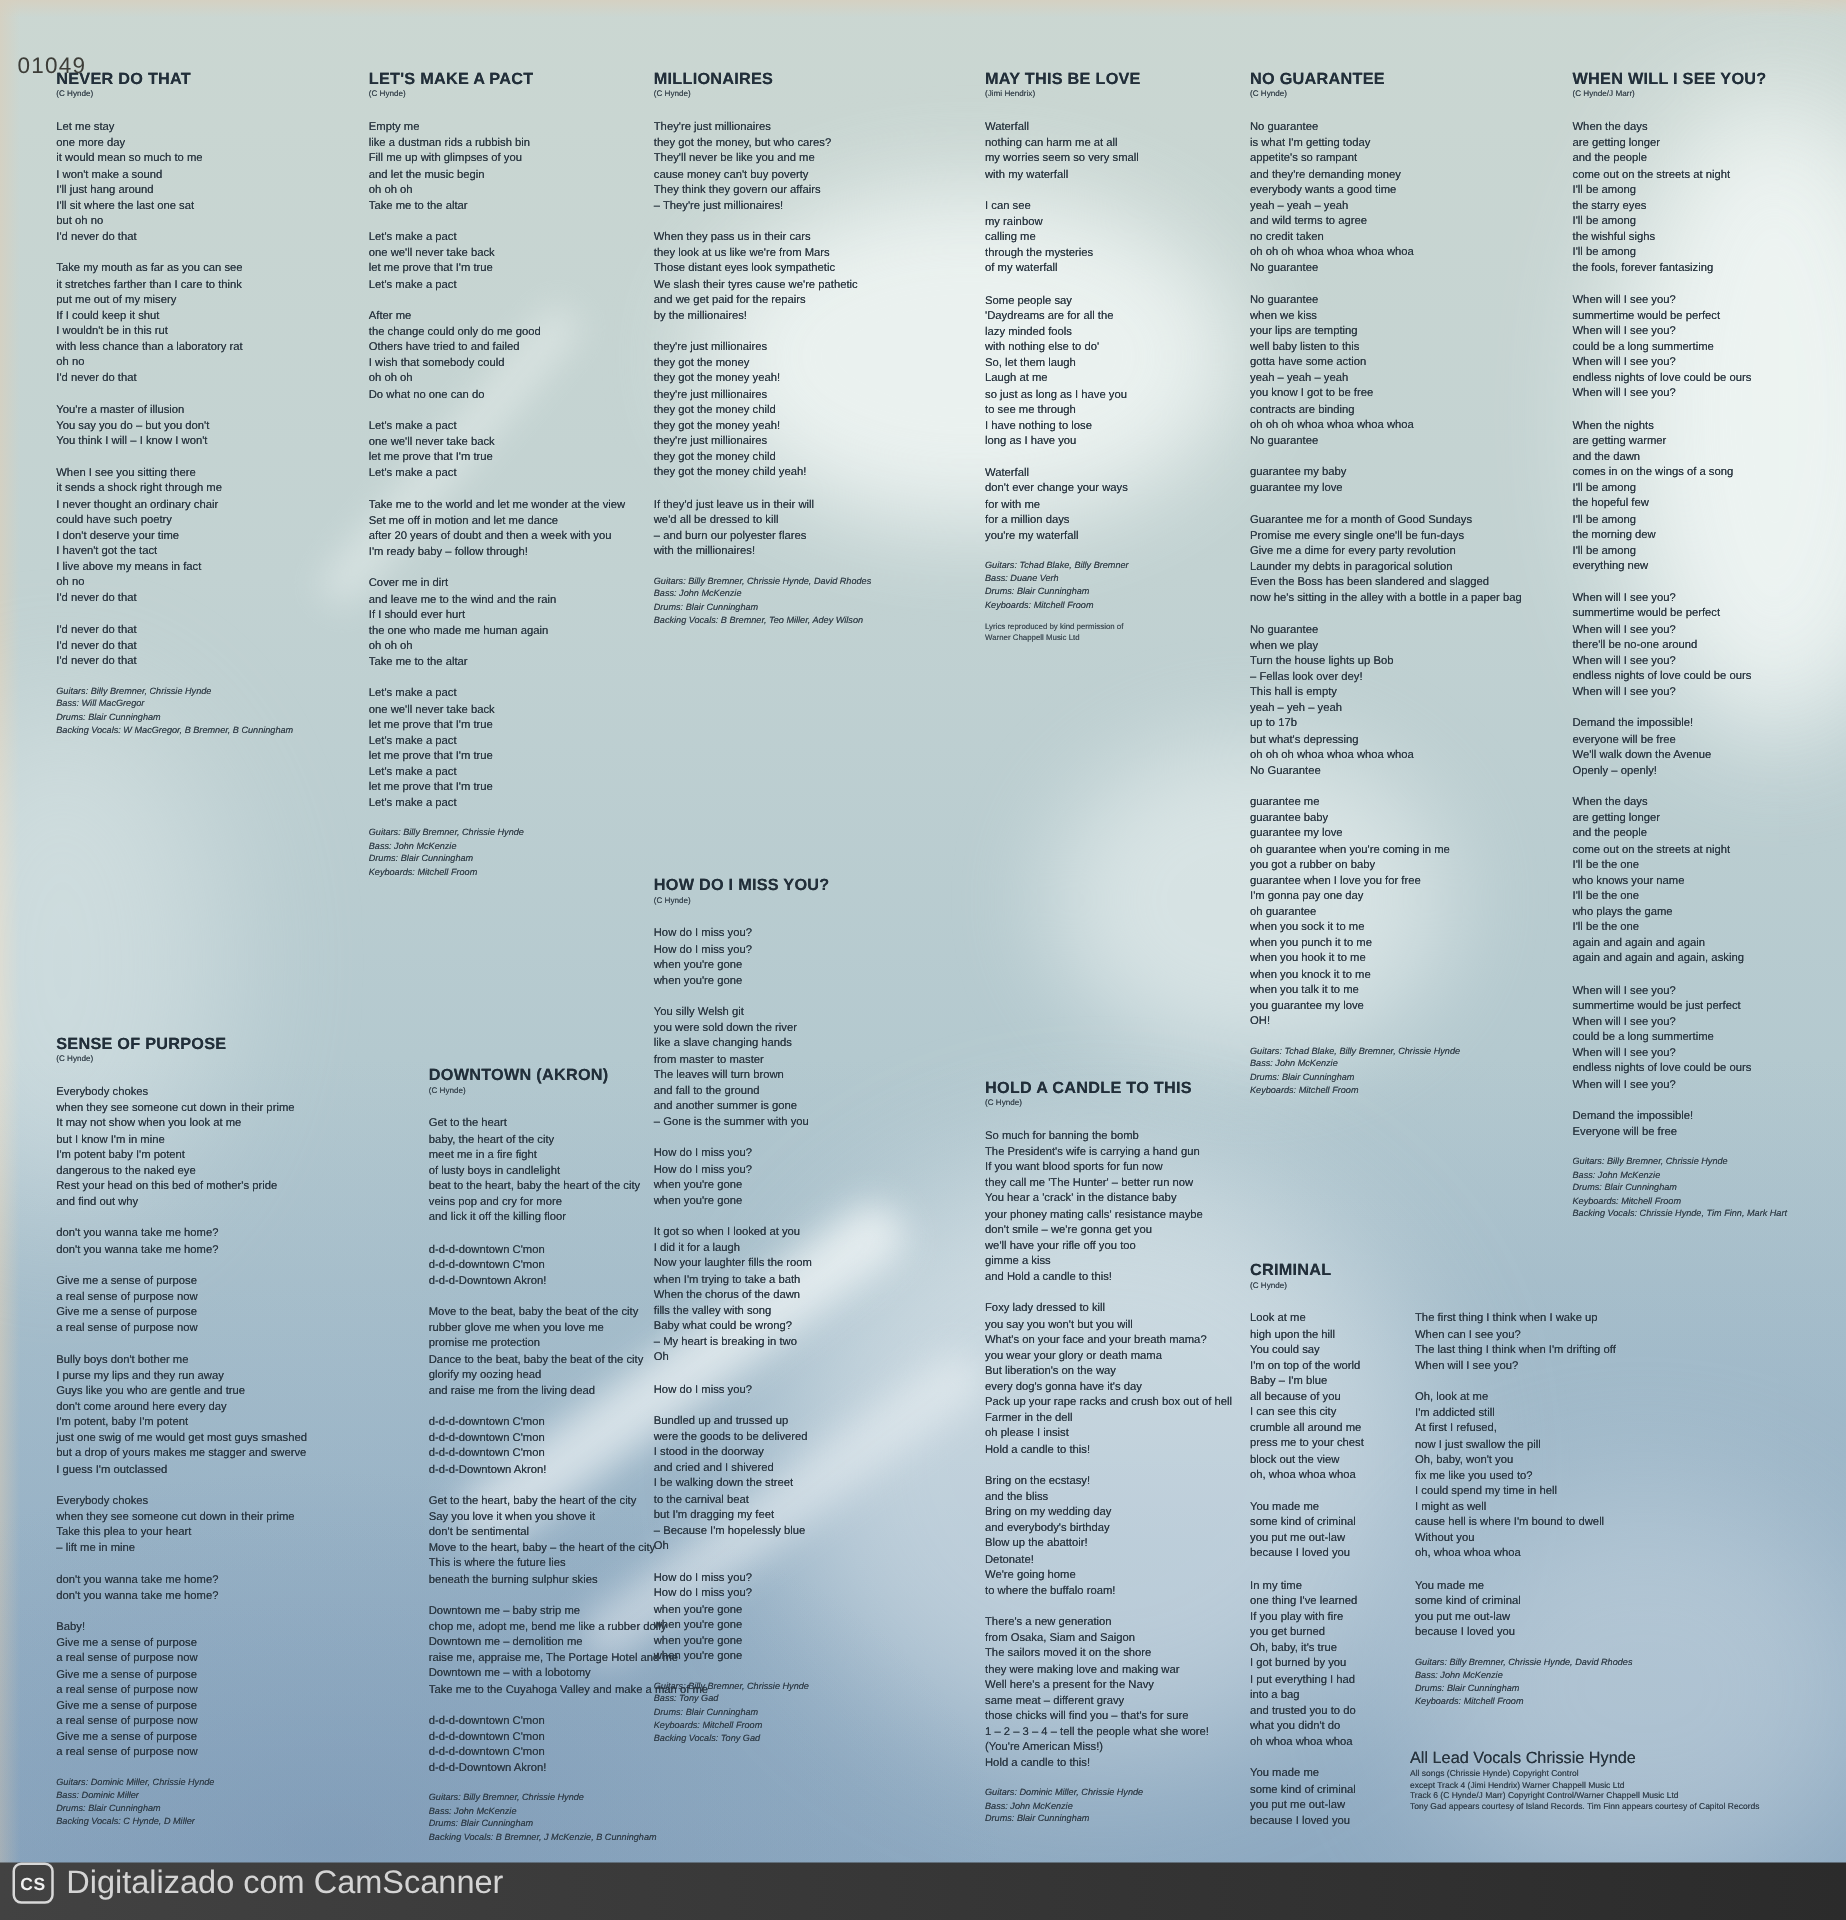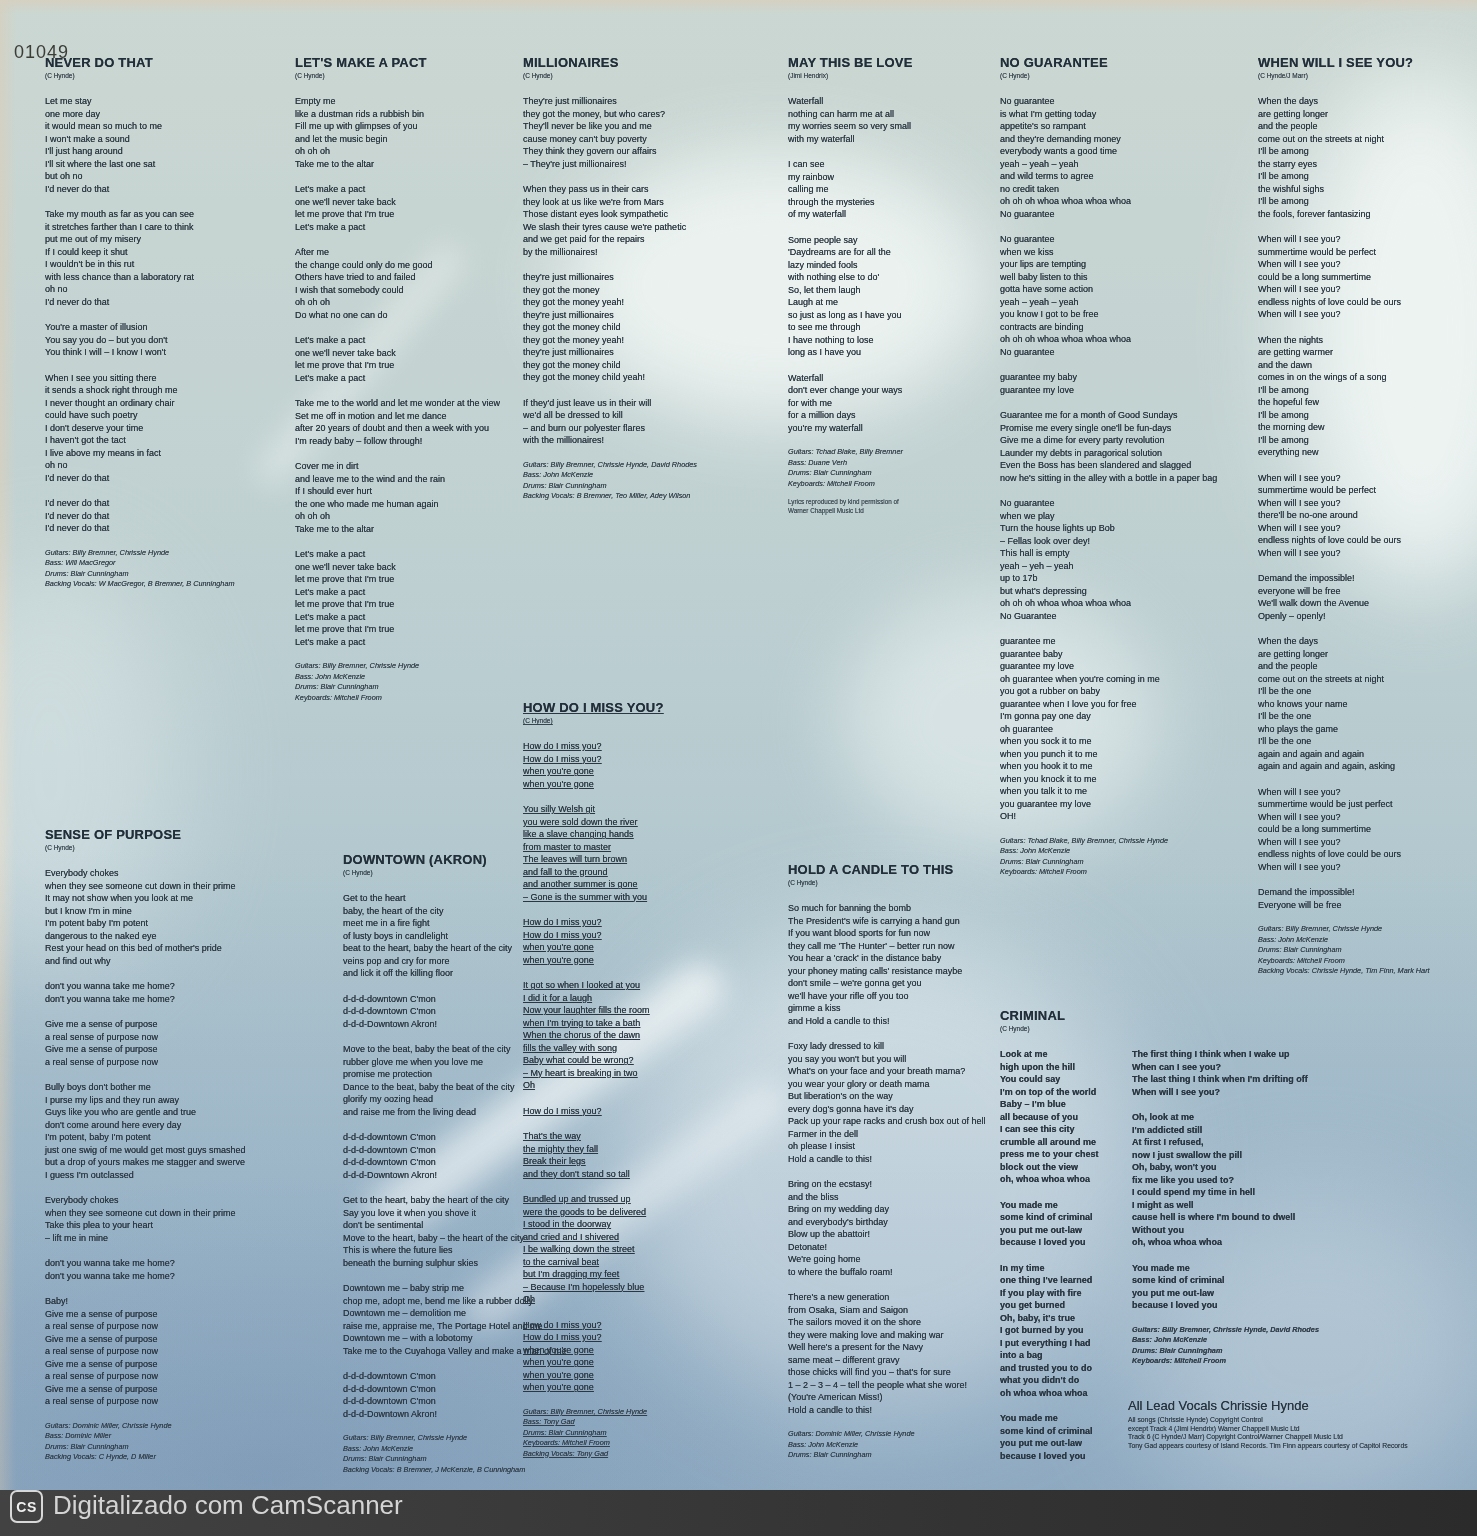--- a/index.html
+++ b/index.html
@@ -31,34 +31,34 @@
   .s3{left:210px;top:350px;width:300px;height:30px;transform:rotate(-50deg);opacity:.4;}
 
   .page-num{position:absolute;left:14px;top:42px;font-size:18px;letter-spacing:1px;color:#3d3d38;z-index:3;}
 
   .song{position:absolute;z-index:2;text-shadow:0 0 .5px rgba(38,50,60,.85);}
   .song .title{margin:0;font-size:13px;font-weight:bold;letter-spacing:.2px;color:#222f3a;}
   .song .writer{font-size:6.5px;margin:2px 0 16px 0;opacity:.9;}
   .stanza{margin:0 0 13px 0;font-size:9px;line-height:12.5px;white-space:pre-line;}
   .credits{margin-top:4px;font-size:7.3px;line-height:10.5px;font-style:italic;opacity:.92;}
   .footnote{margin-top:9px;font-size:6.3px;line-height:8.5px;white-space:pre-line;opacity:.85;}
-  .cols{display:flex;gap:10px;font-weight:bold;}
+  .cols{display:flex;gap:10px;}
   .col-a{width:122px;flex:none;}
   .col-b{width:235px;flex:none;}
 
   
   #sg-never   {left:45px;  top:55px;  width:245px;}
   #sg-pact    {left:295px; top:55px;  width:240px;}
   #sg-mill    {left:523px; top:55px;  width:250px;}
   #sg-may     {left:788px; top:55px;  width:240px;}
   #sg-nog     {left:1000px;top:55px;  width:265px;}
   #sg-when    {left:1258px;top:55px;  width:218px;}
   #sg-sense   {left:45px;  top:827px; width:245px;}
   #sg-down    {left:295px; top:852px; width:245px;margin-left:48px;}
-  #sg-how     {left:523px; top:700px; width:250px;text-decoration:underline;}
+  #sg-how     {left:523px; top:700px; width:250px;}
   #sg-hold    {left:788px; top:862px; width:245px;}
   #sg-crim    {left:1000px;top:1008px;width:370px;}
 
   .footer-block{position:absolute;left:1128px;top:1398px;width:348px;z-index:2;text-shadow:0 0 .5px rgba(38,50,60,.8);}
   .footer-block .lead{font-size:13px;color:#27333d;margin-bottom:3px;}
   .footer-block .fline{font-size:6.8px;line-height:8.6px;opacity:.92;}
 
   .scan-bar{position:absolute;left:0;top:1490px;width:100%;height:46px;z-index:4;
     background:linear-gradient(90deg,#424242,#2b2b2b);
     display:flex;gap:10px;padding-left:10px;box-sizing:border-box;}
@@ -491,24 +491,20 @@
       <p class="stanza">It got so when I looked at you
 I did it for a laugh
 Now your laughter fills the room
 when I'm trying to take a bath
 When the chorus of the dawn
 fills the valley with song
 Baby what could be wrong?
 – My heart is breaking in two
 Oh</p>
       <p class="stanza">How do I miss you?</p>
-      <p class="stanza">That's the way
-the mighty they fall
-Break their legs
-and they don't stand so tall</p>
       <p class="stanza">Bundled up and trussed up
 were the goods to be delivered
 I stood in the doorway
 and cried and I shivered
 I be walking down the street
 to the carnival beat
 but I'm dragging my feet
 – Because I'm hopelessly blue
 Oh</p>
       <p class="stanza">How do I miss you?

